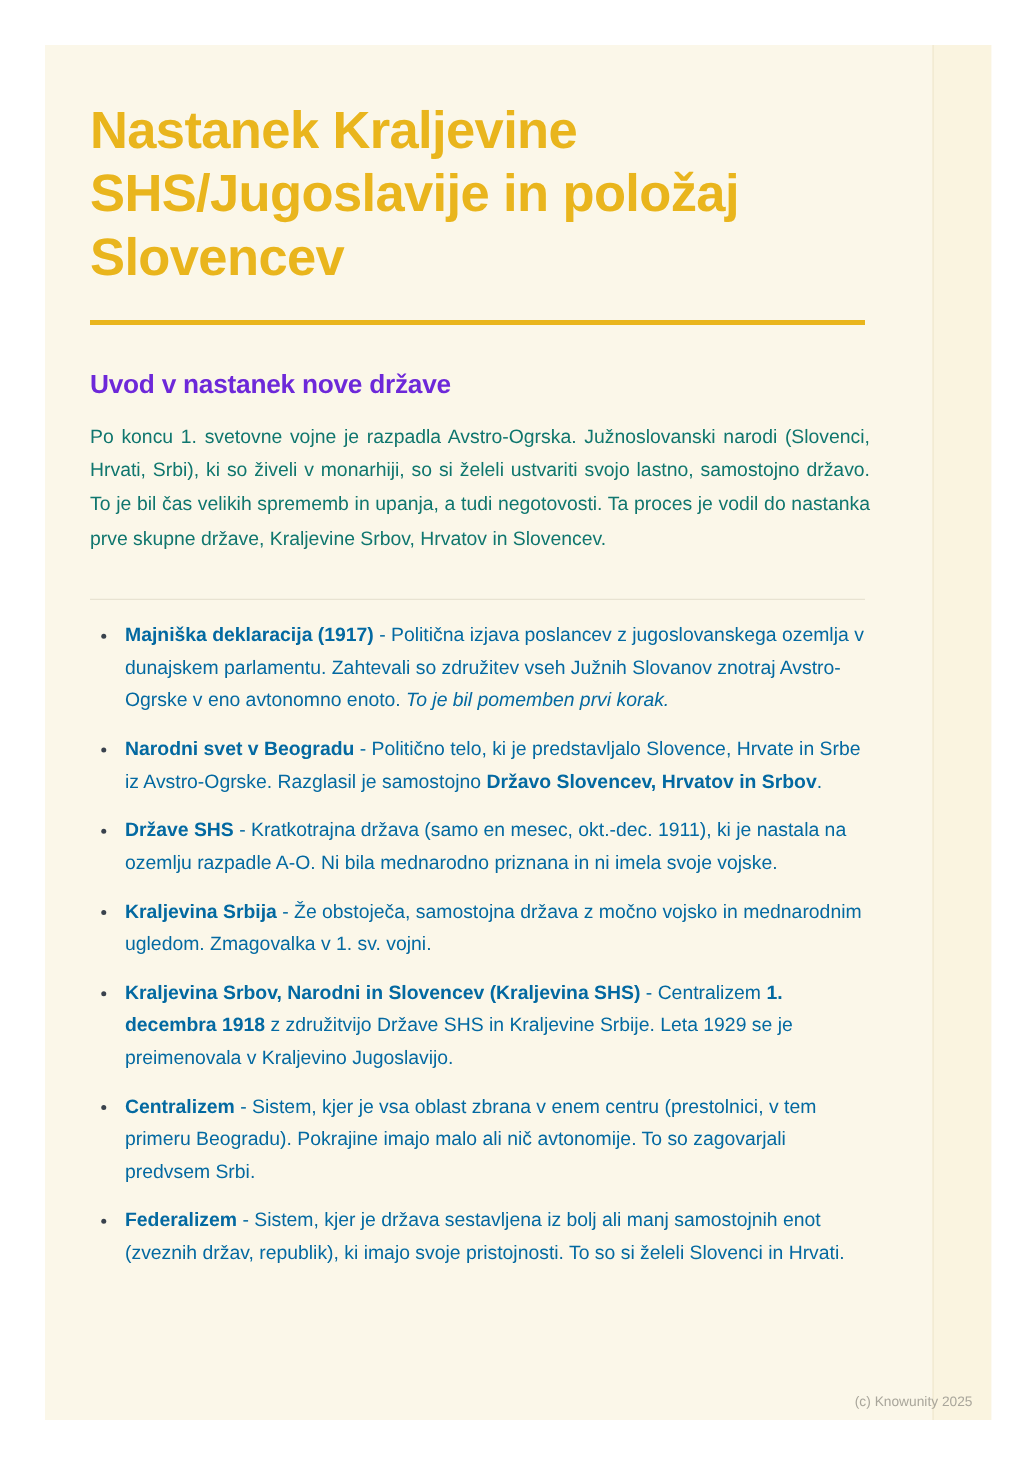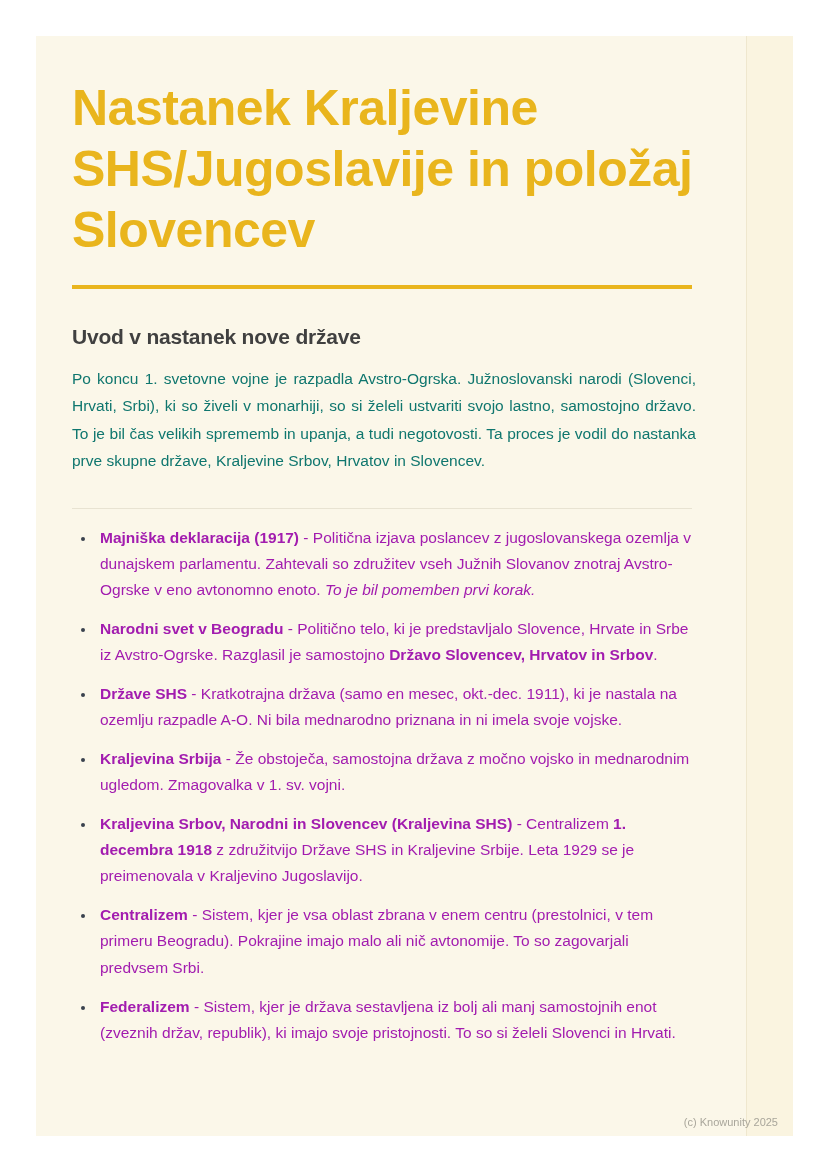--- a/index.html
+++ b/index.html
@@ -34,39 +34,39 @@
 
   .content {
     position: absolute;
     left: 36px;
     top: 0;
     width: 624px;
   }
 
   h1.title {
     margin-top: 42px;
-    font-size: 50px;
+    font-size: 42px;
     font-weight: bold;
     line-height: 1.22;
     color: #E9B51D;
     letter-spacing: -0.5px;
   }
 
   .title-rule {
     margin-top: 24px;
     width: 620px;
     height: 4px;
     background: #E9B51D;
     border: none;
   }
 
   h2.section-heading {
     font-size: 21px;
     font-weight: bold;
-    color: #404040;
+    color: #6d28d9;
     letter-spacing: -0.2px;
   }
 
   .section-uvod h2 { margin-top: 36px; }
 
   p.intro {
     margin-top: 16px;
     font-size: 15.5px;
     line-height: 1.76;
     color: #0f766e;
@@ -85,21 +85,21 @@
 
   ul.terms-list {
     margin-top: 16px;
     padding-left: 24px;
     list-style: disc;
   }
 
   ul.terms-list li {
     font-size: 15.5px;
     line-height: 1.68;
-    color: #a21caf;
+    color: #0369a1;
     margin-bottom: 13px;
     padding-left: 4px;
   }
 
   ul.terms-list li::marker { color: #39424D; font-size: 14px; }
 
   .seg-bold   { font-weight: bold; }
   .seg-italic { font-style: italic; }
   .seg-normal { font-weight: normal; }
 

